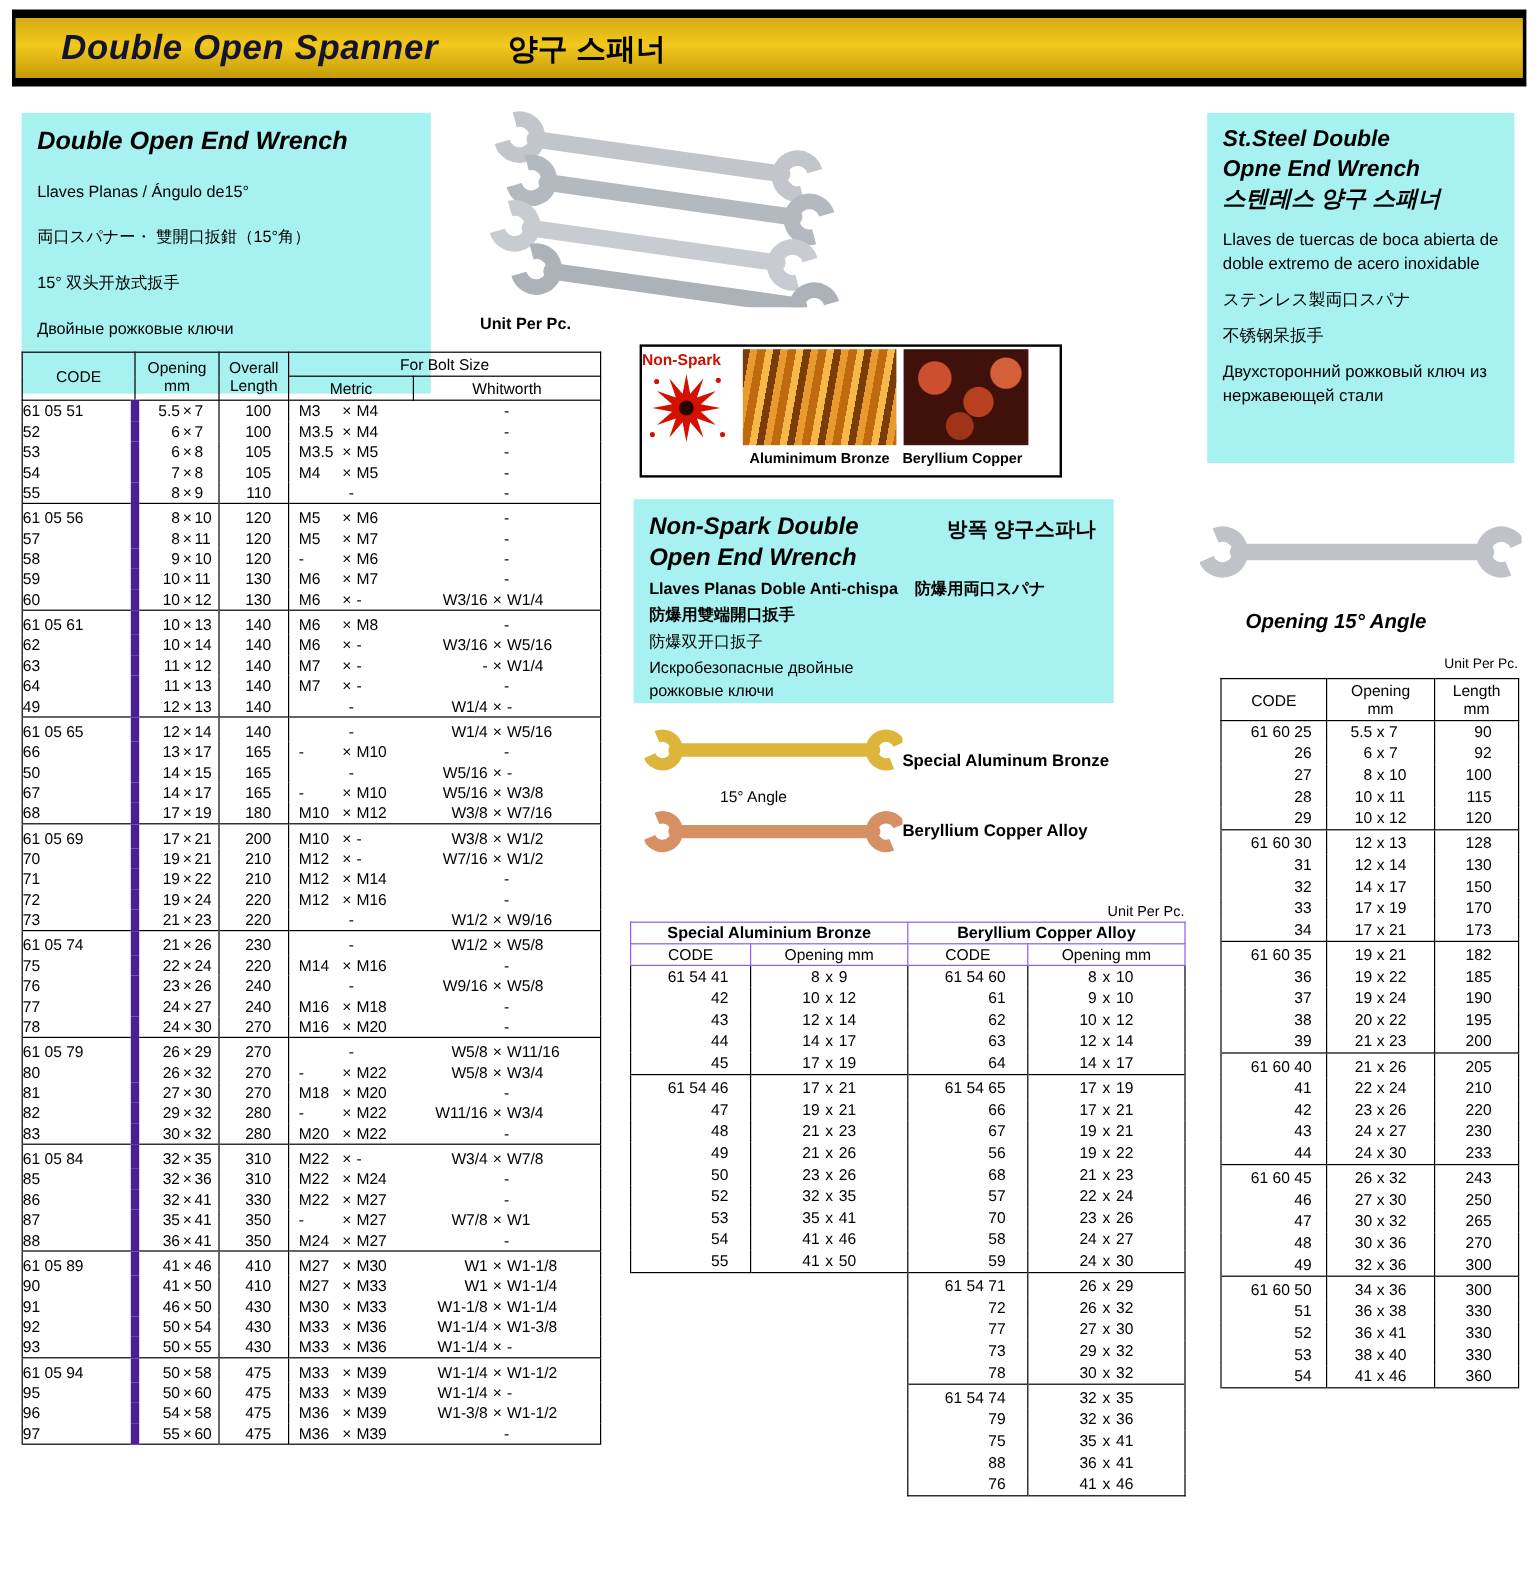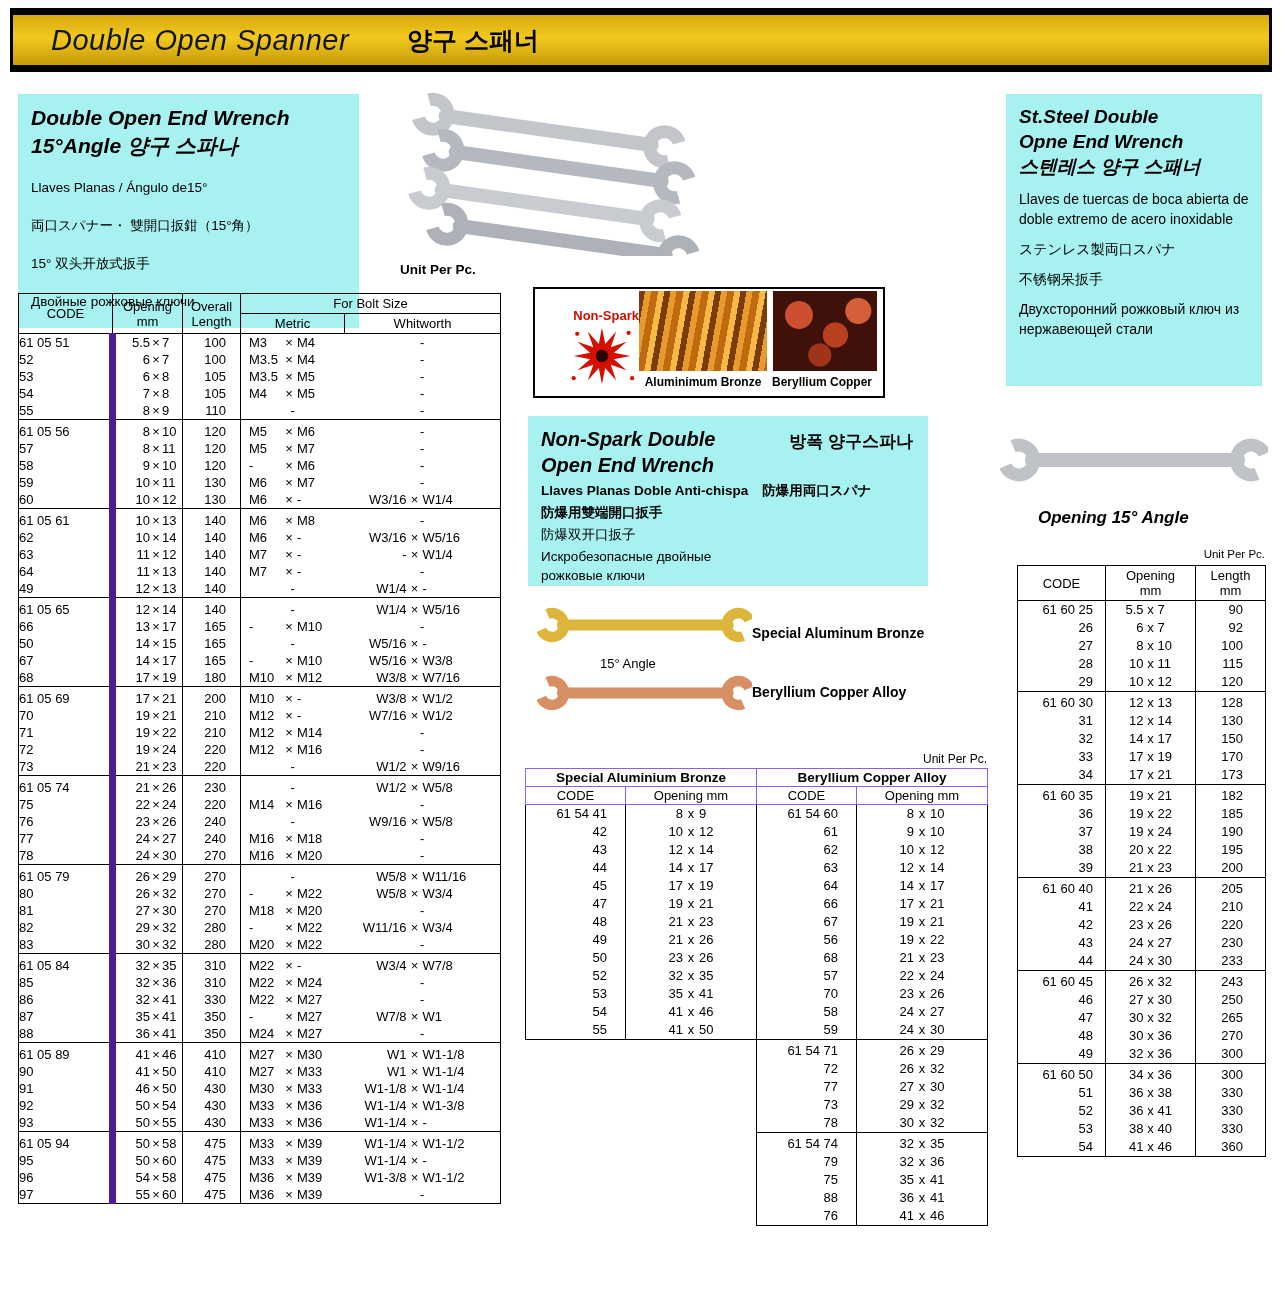--- a/index.html
+++ b/index.html
@@ -6,39 +6,39 @@
   body{font-family:"Liberation Sans","DejaVu Sans",sans-serif;background:#ffffff;color:#000}
   .page{position:relative;width:1282px;height:1308px;background:#fff;overflow:hidden}
   .abs{position:absolute}
   .pre{white-space:pre-line}
 
   
   .titlebar{left:10px;top:8px;width:1262px;height:64px;
     background:linear-gradient(180deg,#d7a90f,#f2c91e 45%,#c59b08);
     border:3px solid #000;border-top-width:7px;border-bottom-width:7px;
     display:flex;align-items:center}
-  .title-en{font-size:29px;font-weight:normal;font-style:italic;color:#14142e;margin-left:38px;letter-spacing:.5px}
+  .title-en{font-size:29px;font-weight:bold;font-style:italic;color:#14142e;margin-left:38px;letter-spacing:.5px}
   .title-kr{font-size:25px;font-weight:bold;color:#000;margin-left:58px}
 
   
   .cyanbox{background:#a7f2f0;padding:10px 13px}
   .bx-title{font-weight:bold;font-style:italic;font-size:21px;line-height:28px}
   .bx-line{font-size:13.5px;line-height:20px;margin-top:18px}
   .rb-title{font-weight:bold;font-style:italic;font-size:19px;line-height:25px}
   .rb-line{font-size:14px;line-height:20px;margin-top:10px}
   .nsinfo .ns-titles{display:flex;justify-content:space-between;align-items:flex-start}
   .ns-title-en{font-weight:bold;font-style:italic;font-size:20px;line-height:26px}
   .ns-title-kr{font-weight:bold;font-size:17px;margin-top:4px;margin-right:2px}
   .ns-line{font-size:13.5px;line-height:19px;margin-top:3px}
   .ns-line.bold{font-weight:bold}
   .ns-line .gap{display:inline-block;width:14px}
 
   
   .nonspark{border:2px solid #000;background:#fff;display:flex}
-  .ns-left{width:104px;display:flex;flex-direction:column;align-items:flex-end;padding-top:19px}
+  .ns-left{width:84px;display:flex;flex-direction:column;align-items:flex-start;padding-top:3px}
   .ns-label{color:#cc0f00;font-weight:bold;font-size:13px}
   .ns-burst{width:74px;height:62px;margin-top:2px}
   .ns-col{display:flex;flex-direction:column}
   .ns-photo{height:80px;margin-top:2px}
   .ns-photo.bronze{width:128px;background:repeating-linear-gradient(100deg,#7a3c08 0 6px,#e89a2e 6px 12px,#c06a10 12px 19px,#f7b84a 19px 25px)}
   .ns-photo.copper{width:104px;margin-left:6px;background:
      radial-gradient(circle at 25% 30%,#cc5030 0 14%,rgba(0,0,0,0) 15%),
      radial-gradient(circle at 60% 55%,#b8401f 0 16%,rgba(0,0,0,0) 17%),
      radial-gradient(circle at 82% 25%,#d4603a 0 12%,rgba(0,0,0,0) 13%),
      radial-gradient(circle at 45% 80%,#a03418 0 13%,rgba(0,0,0,0) 14%),#40100a}
@@ -120,21 +120,20 @@
 
 <div class="page">
 
   <header class="abs titlebar">
     <span class="title-en">Double Open Spanner</span>
     <span class="title-kr">양구 스패너</span>
   </header>
 
   <section class="abs cyanbox" style="left:18px;top:94px;width:341px;height:234px">
     <div class="bx-title">Double Open End Wrench</div>
-    <div class="bx-title">15°Angle 양구 스파나</div>
     <div class="bx-line">Llaves Planas / Ángulo de15°</div>
     <div class="bx-line">両口スパナー・ 雙開口扳鉗（15°角）</div>
     <div class="bx-line">15° 双头开放式扳手</div>
     <div class="bx-line">Двойные рожковые ключи</div>
   </section>
 
   <svg class="abs" style="left:385px;top:84px;width:330px;height:172px" viewBox="0 0 330 172">
     <use href="#wr" transform="translate(32,28) rotate(8)" color="#c2c6cb"></use>
     <use href="#wr" transform="translate(42,64) rotate(8)" color="#b4b9bf"></use>
     <use href="#wr" transform="translate(28,102) rotate(8)" color="#c8cbd0"></use>
@@ -1496,20 +1495,38 @@
           <td class="c3">64</td>
           <td class="c4">
             <div class="pw">
               <span class="pl">14</span>
               <span class="px">x</span>
               <span class="pr">17</span>
             </div>
           </td>
         </tr>
         <tr>
+          <td class="c1 gt">61 54 46</td>
+          <td class="c2 gt">
+            <div class="pw">
+              <span class="pl">17</span>
+              <span class="px">x</span>
+              <span class="pr">21</span>
+            </div>
+          </td>
+          <td class="c3 gt">61 54 65</td>
+          <td class="c4 gt">
+            <div class="pw">
+              <span class="pl">17</span>
+              <span class="px">x</span>
+              <span class="pr">19</span>
+            </div>
+          </td>
+        </tr>
+        <tr>
           <td class="c1">47</td>
           <td class="c2">
             <div class="pw">
               <span class="pl">19</span>
               <span class="px">x</span>
               <span class="pr">21</span>
             </div>
           </td>
           <td class="c3">66</td>
           <td class="c4">

